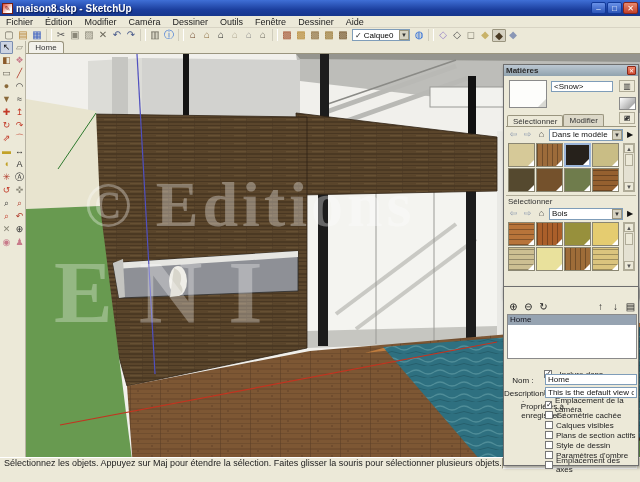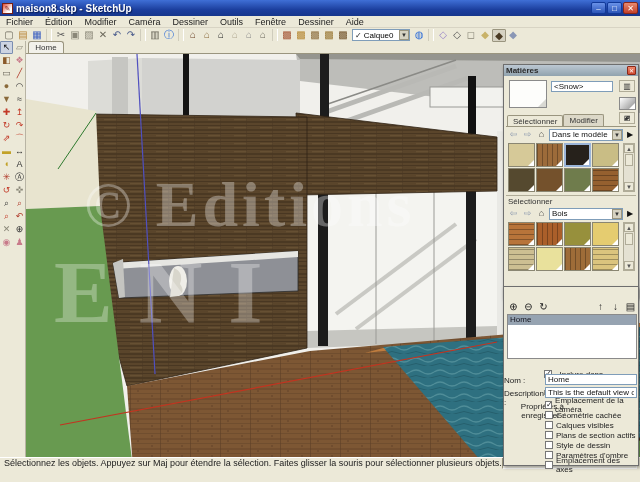--- a/index.html
+++ b/index.html
@@ -103,21 +103,21 @@
   .sep-label { font-size:8px; color:#333; }
 
   
   #scenes-toolbar { left:3px; top:13px; width:130px; height:13px; display:flex; align-items:center; gap:2px; }
   .sc-btn { width:13px; height:12px; font-size:10px; line-height:11px; text-align:center; color:#222; }
   #scene-list { left:3px; top:27px; width:130px; height:45px; background:#fff; border:1px solid #8a8a8a; }
   .scene-row { height:10px; background:#96a3b1; color:#15151f; font-size:8px; padding-left:2px; line-height:10px; }
   .cb { display:inline-block; width:8px; height:8px; background:#fff; border:1px solid #777; position:relative; vertical-align:-1px; }
   .cb.checked::after { content:"✓"; position:absolute; left:0; top:-2px; font-size:8px; color:#111; }
   .cb-label { font-size:8px; color:#222; margin-left:3px; }
-  .form-label { font-size:8px; color:#222; text-align:left; position:absolute; }
+  .form-label { font-size:8px; color:#222; text-align:center; position:absolute; }
   .prop-row { height:10px; display:flex; align-items:center; }
 
   
   #statusbar { left:0; top:457px; width:640px; height:15px; background:#ece9d8;
     border-top:1px solid #fff; display:flex; }
   #status-text { font-size:9px; color:#222; padding-left:4px; white-space:nowrap; }
   #measure-box { margin-left:auto; margin-right:3px; width:136px; height:11px;
     background:#f4f2e8; border:1px solid #9a957f; border-right-color:#fff; border-bottom-color:#fff; }
 
   .rot45 { display:inline-block; transform:rotate(-40deg); }

